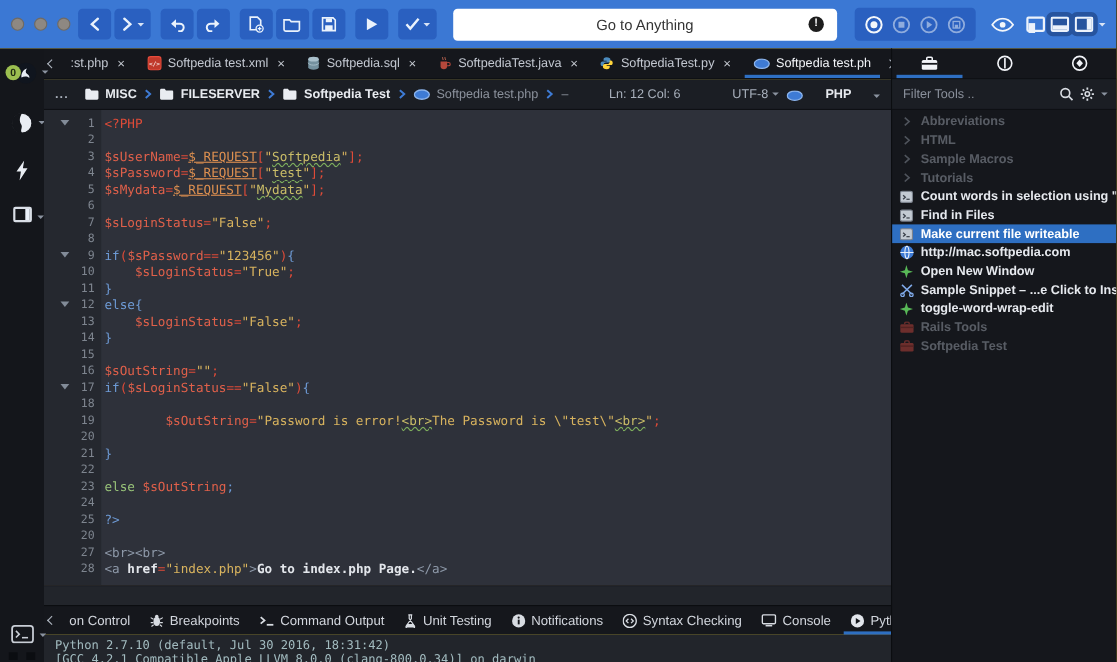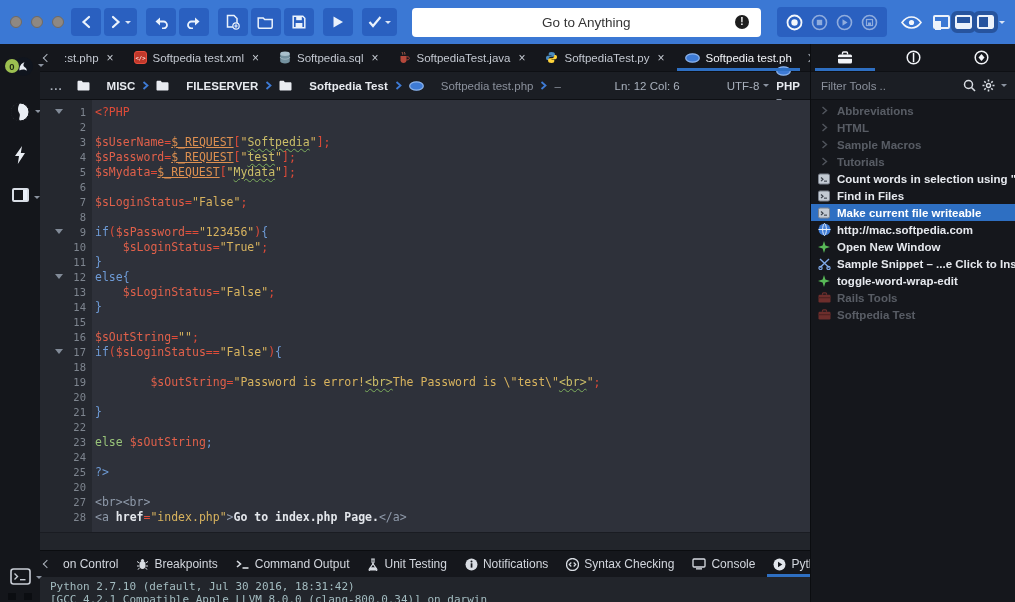--- a/index.html
+++ b/index.html
@@ -69,25 +69,25 @@
   
   .docktabs{height:28px;display:flex;border-bottom:1px solid #0E1014;}
   .dtab{flex:1;display:flex;align-items:center;justify-content:center;position:relative;}
   .dtab.active::after{content:"";position:absolute;left:4px;right:4px;bottom:0;height:3px;background:#2E6FC2;}
 
   
   .crumbbar{height:28px;background:#1B1E24;display:flex;align-items:center;padding:0 10px;
             border-bottom:1px solid #0E1014;font-size:11.5px;}
   .crumbs{display:flex;align-items:center;gap:7px;overflow:hidden;white-space:nowrap;}
   .crumb-overflow{color:#A9B0BB;font-weight:bold;letter-spacing:1px;}
-  .citem{display:flex;align-items:center;gap:17px;color:#E8EBF0;font-weight:bold;}
+  .citem{display:flex;align-items:center;gap:6px;color:#E8EBF0;font-weight:bold;}
   .citem.dimtext{color:#8B919C;font-weight:normal;}
   .csep svg{display:block;}
   .crumb-status{margin-left:auto;display:flex;align-items:center;gap:7px;color:#A8B0BC;white-space:nowrap;}
-  .crumb-status .lang{color:#E8EBF0;font-weight:bold;display:flex;align-items:flex-start;gap:4px;flex-direction:column;}
+  .crumb-status .lang{color:#E8EBF0;font-weight:bold;display:flex;align-items:flex-end;gap:20px;}
   .scaret{width:0;height:0;border:3px solid transparent;border-top-color:#8B93A0;margin-top:3px;}
 
   
   .editor{height:432px;background:#2E313A;position:relative;overflow:hidden;}
   .gutterbg{position:absolute;left:0;top:0;bottom:0;width:52px;background:#25282F;}
   .codewrap{position:absolute;left:0;top:4px;right:0;}
   .cline{height:15px;display:flex;align-items:center;font-family:"DejaVu Sans Mono",monospace;font-size:11.5px;white-space:pre;}
   .fold{width:26px;display:flex;justify-content:flex-end;padding-right:3px;flex:none;}
   .foldtri{width:0;height:0;border:4px solid transparent;border-top:5px solid #828B98;margin-top:4px;}
   .lnum{width:20px;text-align:right;color:#7E858F;font-size:10.5px;flex:none;}

